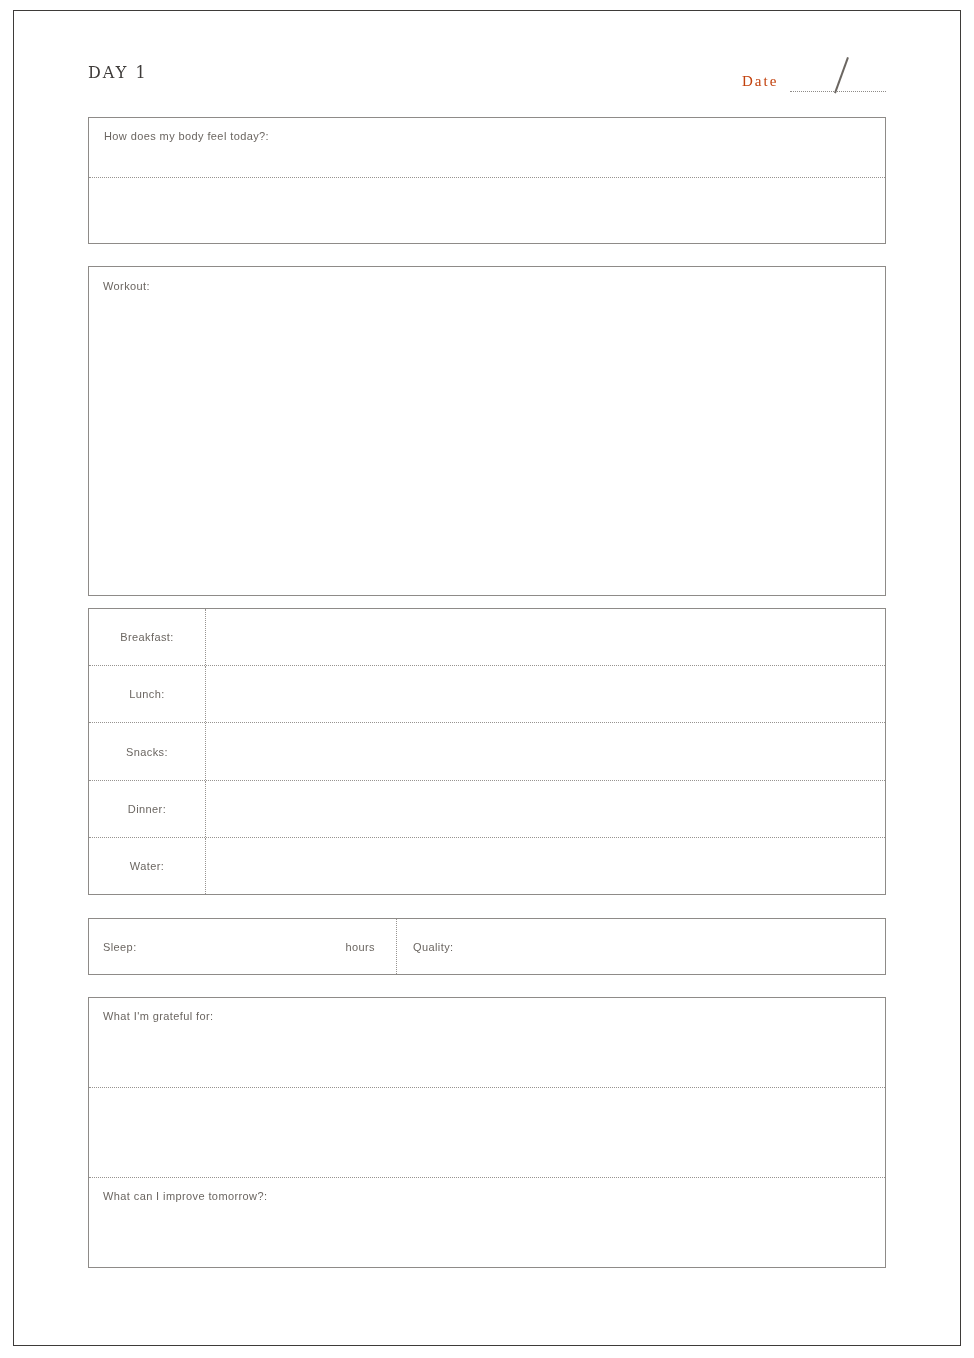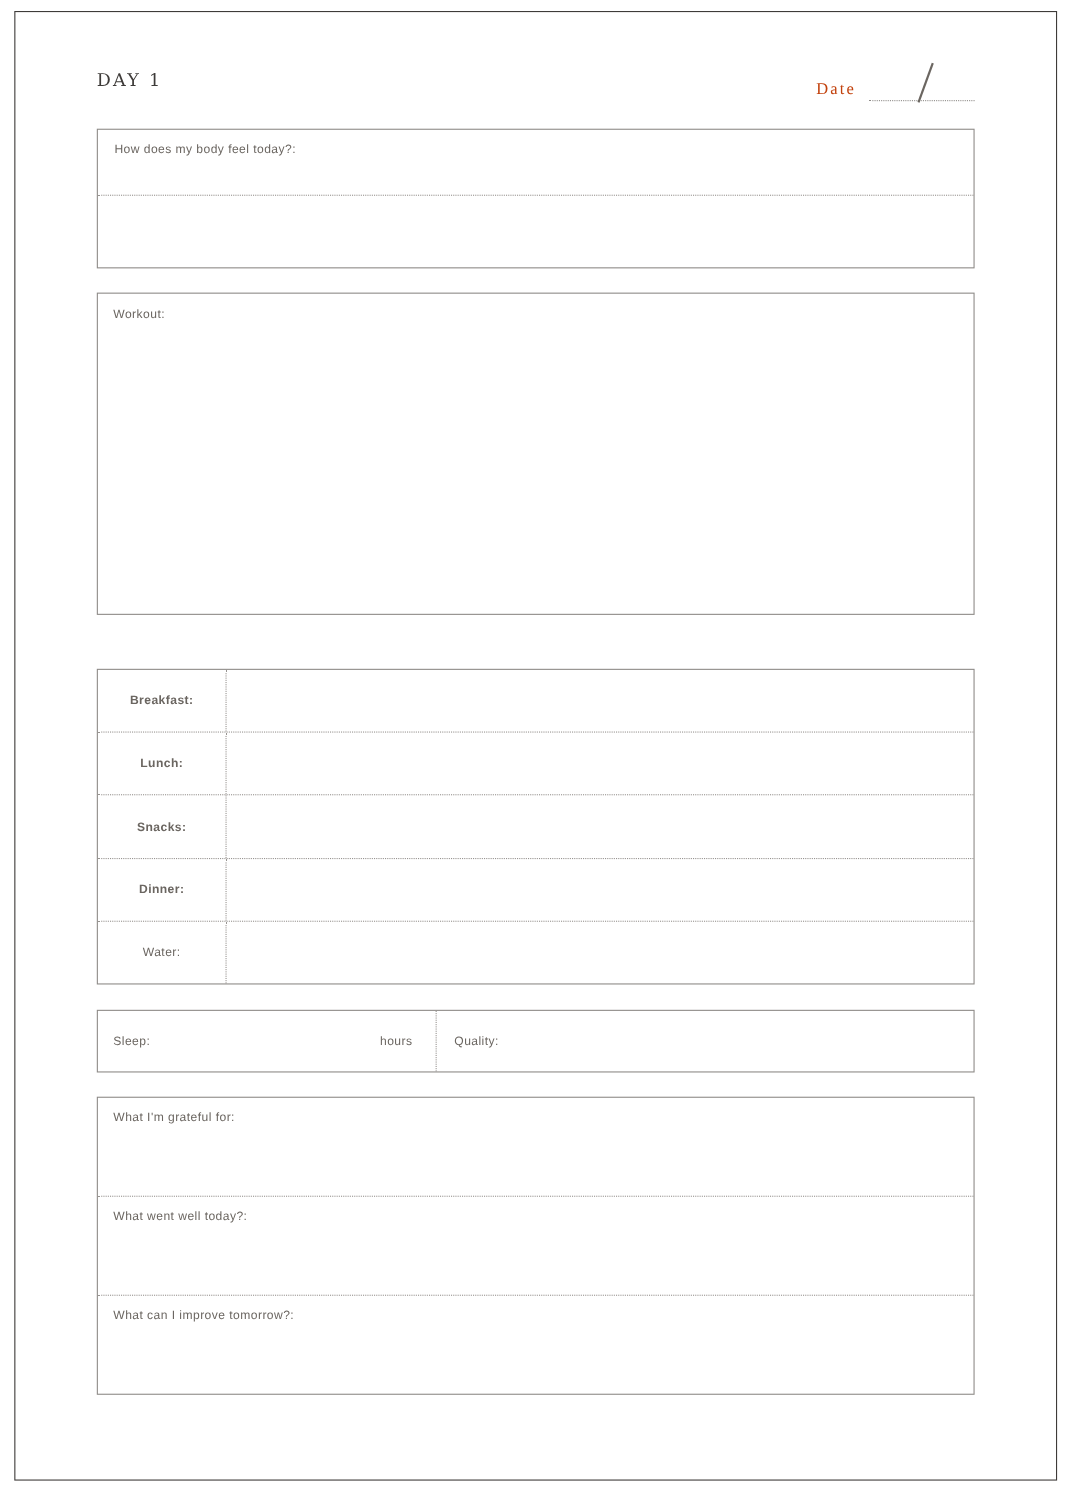--- a/index.html
+++ b/index.html
@@ -58,21 +58,21 @@
 
   
   .box {
     position: absolute;
     left: 88px; width: 798px;
     border: 1.5px solid #8e8b88;
     display: flex;
     flex-direction: column;
   }
   .box-feelings   { top: 117px;  height: 127px; }
-  .box-workout    { top: 266px;  height: 293px; gap: 48px; }
+  .box-workout    { top: 266px;  height: 330px; gap: 48px; }
   .box-meals      { top: 608px;  height: 287px; }
   .box-sleep      { top: 918px;  height: 57px;  flex-direction: row; }
   .box-reflection { top: 997px;  height: 271px; }
 
   .lbl {
     font-size: 11px;
     letter-spacing: 0.4px;
     color: #6b6661;
   }
 
@@ -81,21 +81,21 @@
   .frow-1 { height: 60px; border-bottom: 1px dotted #979390; }
   .frow-2 { flex: 1; }
   .frow .lbl { padding: 12px 15px 0 15px; }
   .entry-fill { flex: 1; cursor: text; }
 
   
   .box-workout .lbl { padding: 13px 14px 0 14px; }
 
   
   .mrow { flex: 1; display: flex; }
-  .mrow:not(:last-child) { border-bottom: 1px dotted #979390; font-weight: bold; }
+  .mrow:not(:last-child) { border-bottom: 1px dotted #979390; }
   .mlabel {
     width: 117px;
     border-right: 1px dotted #979390;
     display: flex; align-items: center; justify-content: center;
   }
   .mentry { flex: 1; cursor: text; }
 
   
   .sleep-left {
     width: 308px;
@@ -189,20 +189,19 @@
     <div class="entry-fill"></div>
   </div>
 </div>
 
 <div class="box box-reflection">
   <div class="rrow">
     <span class="lbl">What I'm grateful for:</span>
     <div class="entry-fill"></div>
   </div>
   <div class="rrow">
-    <span class="lbl">What went well today?:</span>
     <div class="entry-fill"></div>
   </div>
   <div class="rrow">
     <span class="lbl">What can I improve tomorrow?:</span>
     <div class="entry-fill"></div>
   </div>
 </div>
 
 </body></html>

